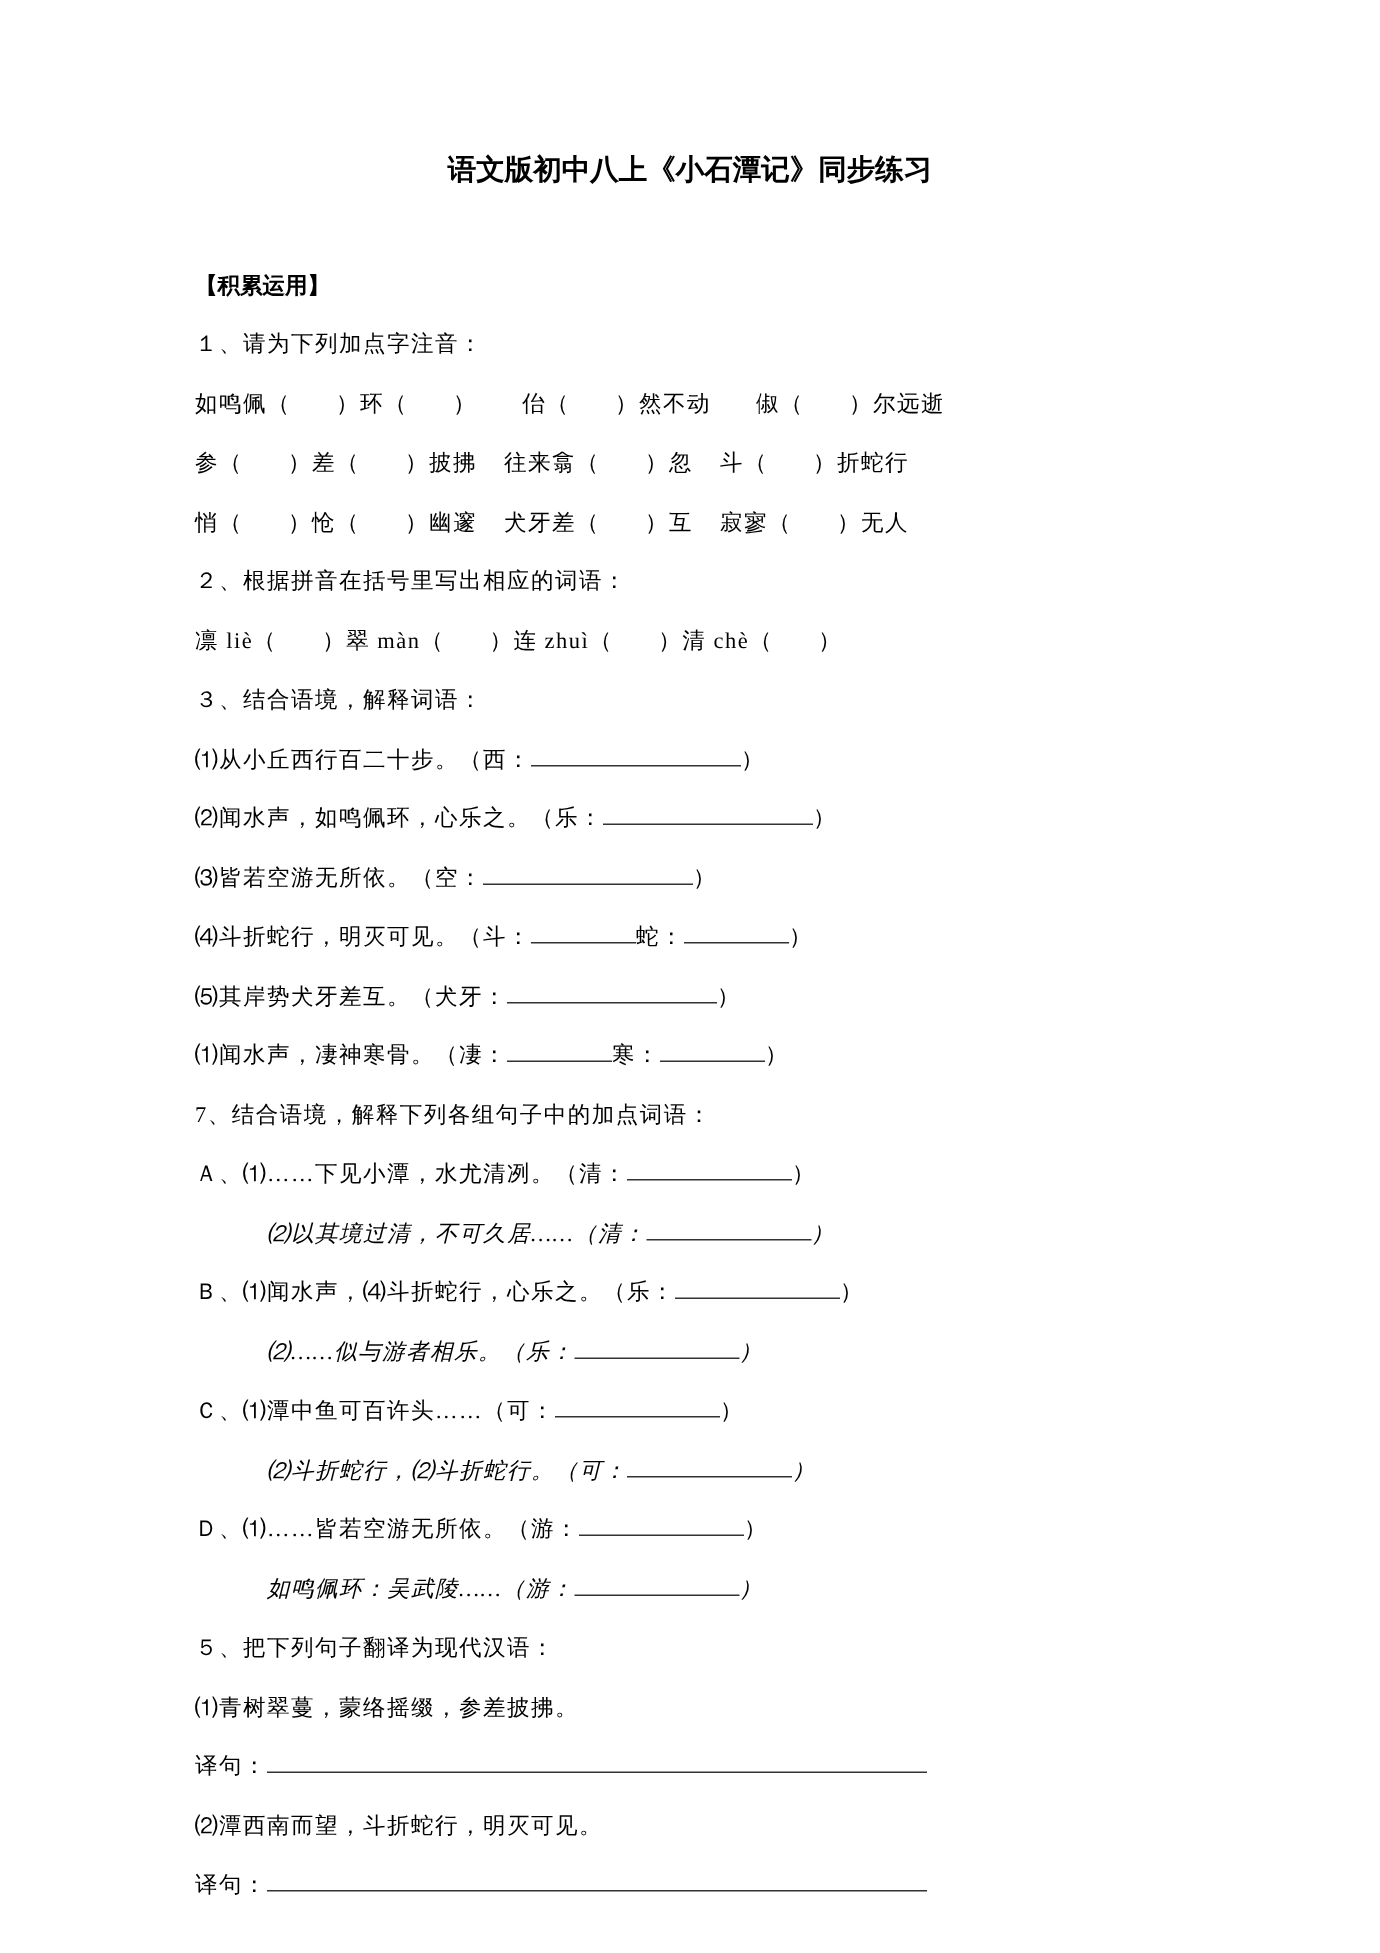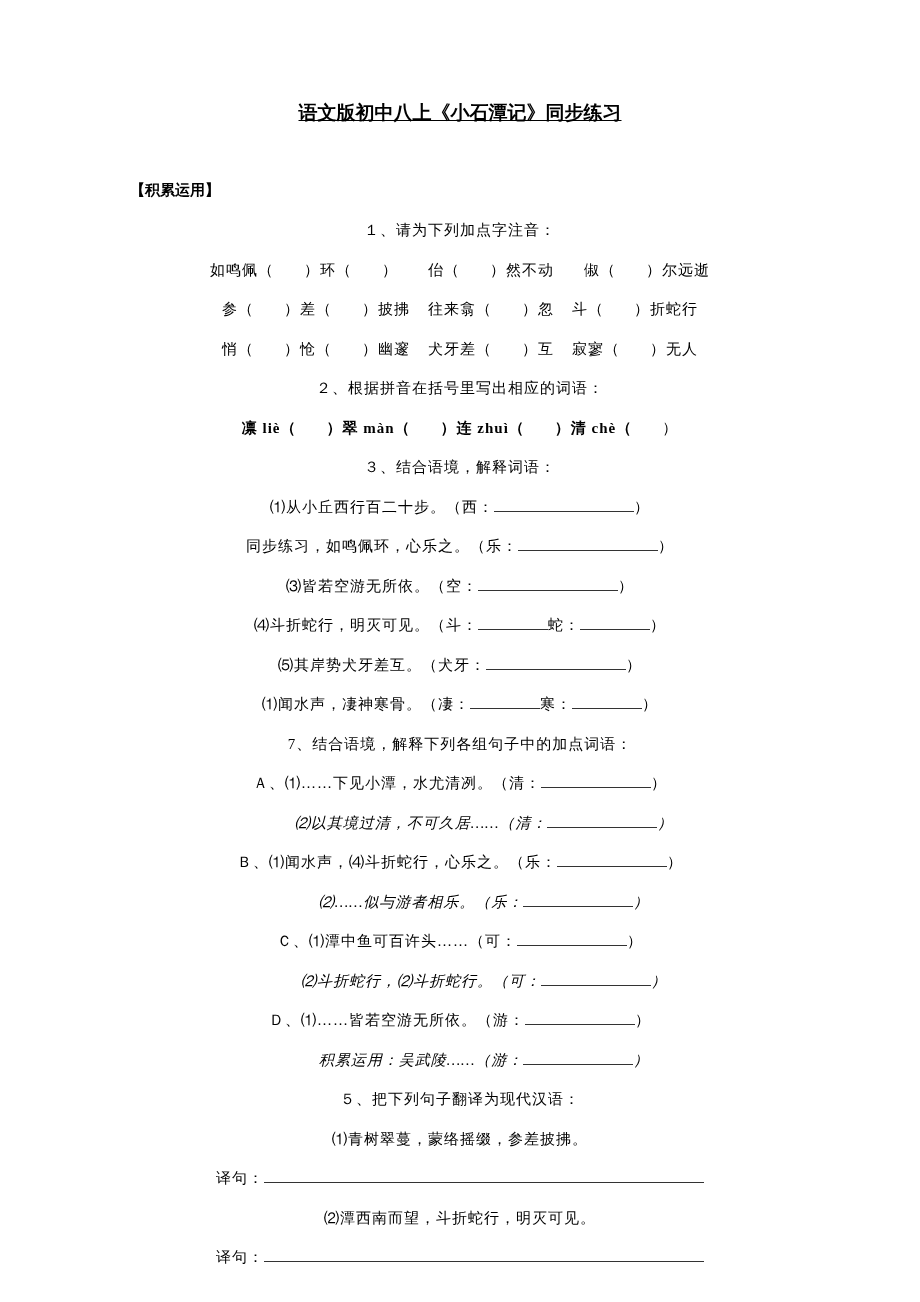--- a/index.html
+++ b/index.html
@@ -13,33 +13,31 @@
       background: #ffffff;
       font-family: "SimSun", "宋体", serif;
       padding: 100px 130px 60px 130px;
       color: #000;
     }
     .title {
       text-align: center;
       font-size: 19px;
       font-weight: bold;
       margin-bottom: 55px;
-      text-decoration: underline;
     }
     .section-header {
       font-size: 15px;
       font-weight: bold;
       margin-bottom: 18px;
     }
     .line {
       font-size: 15px;
       line-height: 1.7;
       margin-bottom: 14px;
       letter-spacing: 1px;
-      text-align: center;
     }
     .indent-1 {
       padding-left: 48px;
       font-style: italic;
     }
     .blank-short {
       display: inline-block;
       border-bottom: 1px solid #333;
       min-width: 110px;
       height: 1em;
@@ -72,21 +70,20 @@
     .gap {
       display: inline-block;
       width: 30px;
     }
     .gap-sm {
       display: inline-block;
       width: 18px;
     }
     .roman {
       font-family: "Times New Roman", serif;
-      font-weight: bold;
     }
   </style>
 </head>
 <body>
 
 <div class="title">语文版初中八上《小石潭记》同步练习</div>
 
 <div class="section-header">【积累运用】</div>
 
 <div class="line">１、请为下列加点字注音：</div>
@@ -109,21 +106,21 @@
   <span class="roman">凛 liè（</span><span class="paren">　　</span><span class="roman">）翠 màn（</span><span class="paren">　　</span><span class="roman">）连 zhuì（</span><span class="paren">　　</span><span class="roman">）清 chè（</span><span class="paren">　　</span><span>）</span>
 </div>
 
 <div class="line">３、结合语境，解释词语：</div>
 
 <div class="line">
   <span>⑴从小丘西行百二十步。（西：</span><span class="blank-mid"></span><span>）</span>
 </div>
 
 <div class="line">
-  <span>同步练习，如鸣佩环，心乐之。（乐：</span><span class="blank-mid"></span><span>）</span>
+  <span>⑵闻水声，如鸣佩环，心乐之。（乐：</span><span class="blank-mid"></span><span>）</span>
 </div>
 
 <div class="line">
   <span>⑶皆若空游无所依。（空：</span><span class="blank-mid"></span><span>）</span>
 </div>
 
 <div class="line">
   <span>⑷斗折蛇行，明灭可见。（斗：</span><span class="blank-sm"></span><span>蛇：</span><span class="blank-sm"></span><span>）</span>
 </div>
 
@@ -155,21 +152,21 @@
   <span>Ｃ、⑴潭中鱼可百许头……（可：</span><span class="blank-short"></span><span>）</span>
 </div>
 <div class="line indent-1">
   <span>⑵斗折蛇行，⑵斗折蛇行。（可：</span><span class="blank-short"></span><span>）</span>
 </div>
 
 <div class="line">
   <span>Ｄ、⑴……皆若空游无所依。（游：</span><span class="blank-short"></span><span>）</span>
 </div>
 <div class="line indent-1">
-  <span>积累运用：吴武陵……（游：</span><span class="blank-short"></span><span>）</span>
+  <span>如鸣佩环：吴武陵……（游：</span><span class="blank-short"></span><span>）</span>
 </div>
 
 <div class="line">５、把下列句子翻译为现代汉语：</div>
 
 <div class="line">⑴青树翠蔓，蒙络摇缀，参差披拂。</div>
 <div class="line">
   <span>译句：</span><span class="blank-long"></span>
 </div>
 
 <div class="line">⑵潭西南而望，斗折蛇行，明灭可见。</div>

